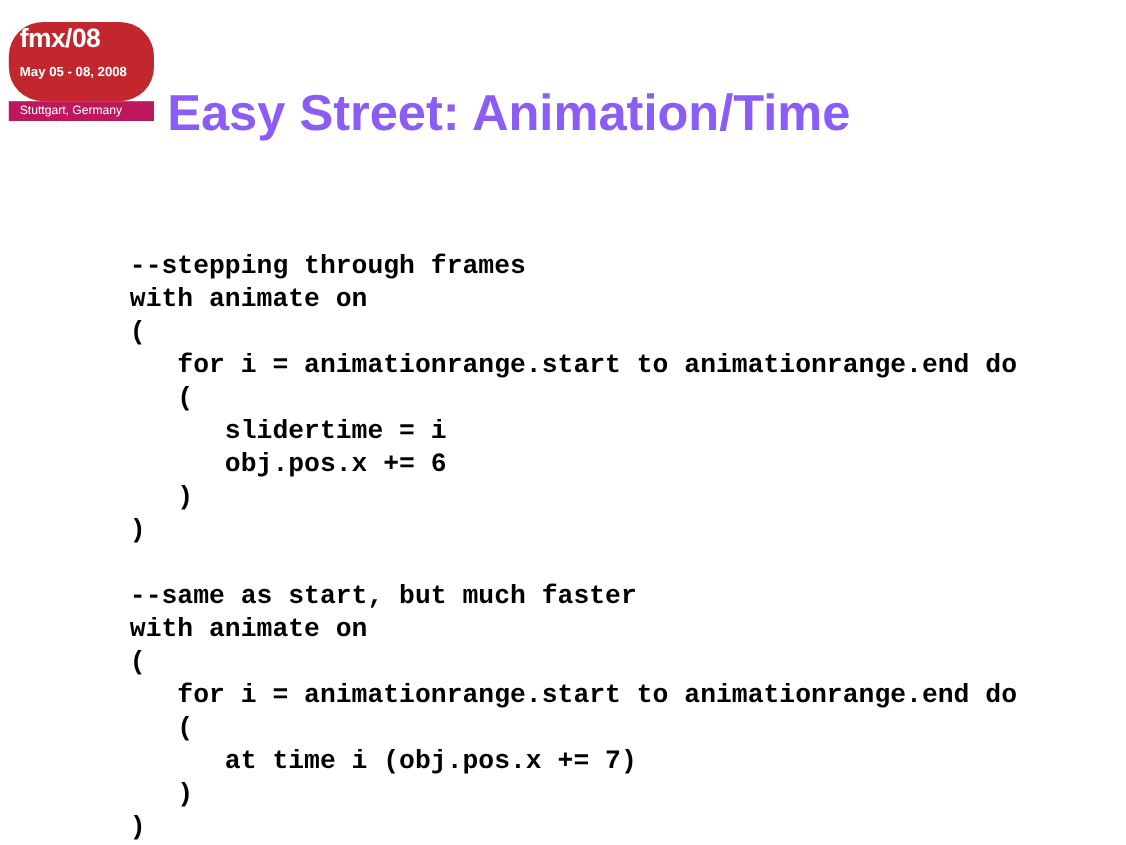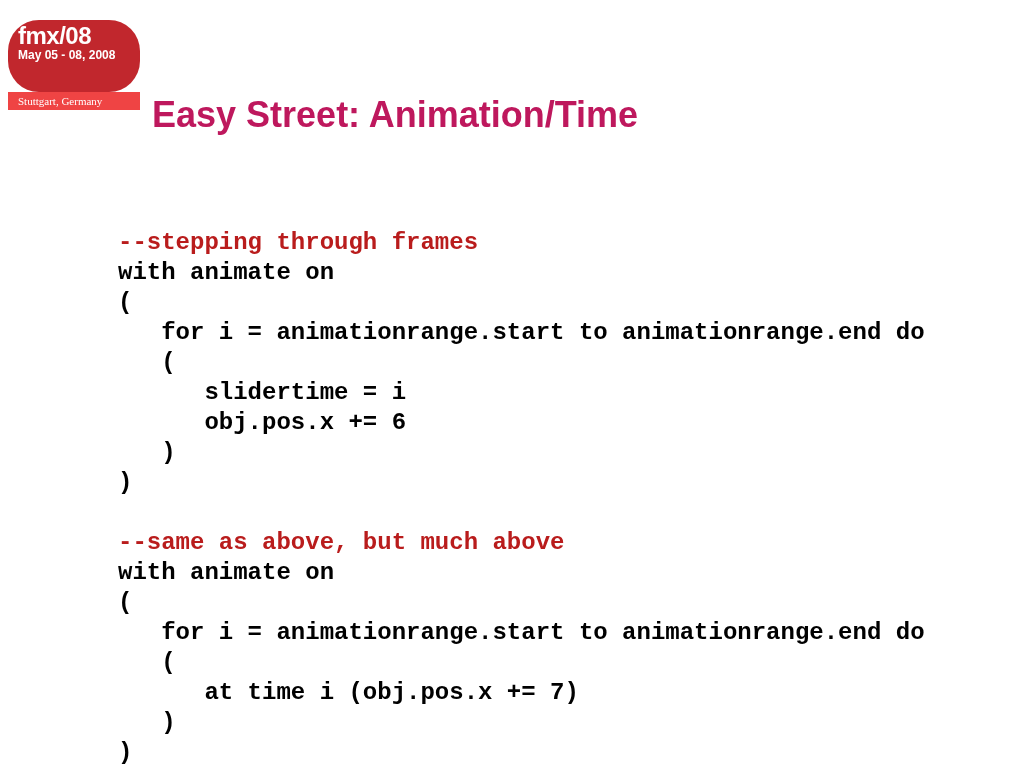--- a/index.html
+++ b/index.html
@@ -27,50 +27,50 @@
   }
   .logo-title {
     font-size: 24px;
     font-weight: bold;
     line-height: 1;
     letter-spacing: -0.5px;
   }
   .logo-dates {
     font-size: 12px;
     font-weight: bold;
+    margin-top: 10px;
   }
   .logo-grey {
-    background: #ef4444;
+    background: #be185d;
     color: #ffffff;
     font-size: 11px;
     padding: 3px 10px;
-    font-family: Liberation Serif, serif;
   }
   .title {
     position: absolute;
-    top: 94px;
+    top: 75px;
     left: 152px;
-    font-size: 36px;
+    font-size: 46px;
     font-weight: bold;
-    color: #be185d;
+    color: #8b5cf6;
     white-space: nowrap;
   }
   .code {
     position: absolute;
     top: 228px;
     left: 118px;
     font-family: "Courier New", Courier, monospace;
     font-size: 24px;
     font-weight: bold;
     line-height: 1.25;
     color: #000000;
     white-space: pre;
   }
   .comment {
-    color: #b91c1c;
+    color: #000000;
   }
 </style>
 </head>
 <body>
 
 <div class="logo">
   <div class="logo-red">
     <div class="logo-title">fmx/08</div>
     <div class="logo-dates">May 05 - 08, 2008</div>
   </div>
@@ -82,20 +82,20 @@
 <div class="code"><span class="comment">--stepping through frames</span>
 <span>with animate on</span>
 <span>(</span>
 <span>   for i = animationrange.start to animationrange.end do</span>
 <span>   (</span>
 <span>      slidertime = i</span>
 <span>      obj.pos.x += 6</span>
 <span>   )</span>
 <span>)</span>
 
-<span class="comment">--same as above, but much above</span>
+<span class="comment">--same as start, but much faster</span>
 <span>with animate on</span>
 <span>(</span>
 <span>   for i = animationrange.start to animationrange.end do</span>
 <span>   (</span>
 <span>      at time i (obj.pos.x += 7)</span>
 <span>   )</span>
 <span>)</span></div>
 
 </body></html>

